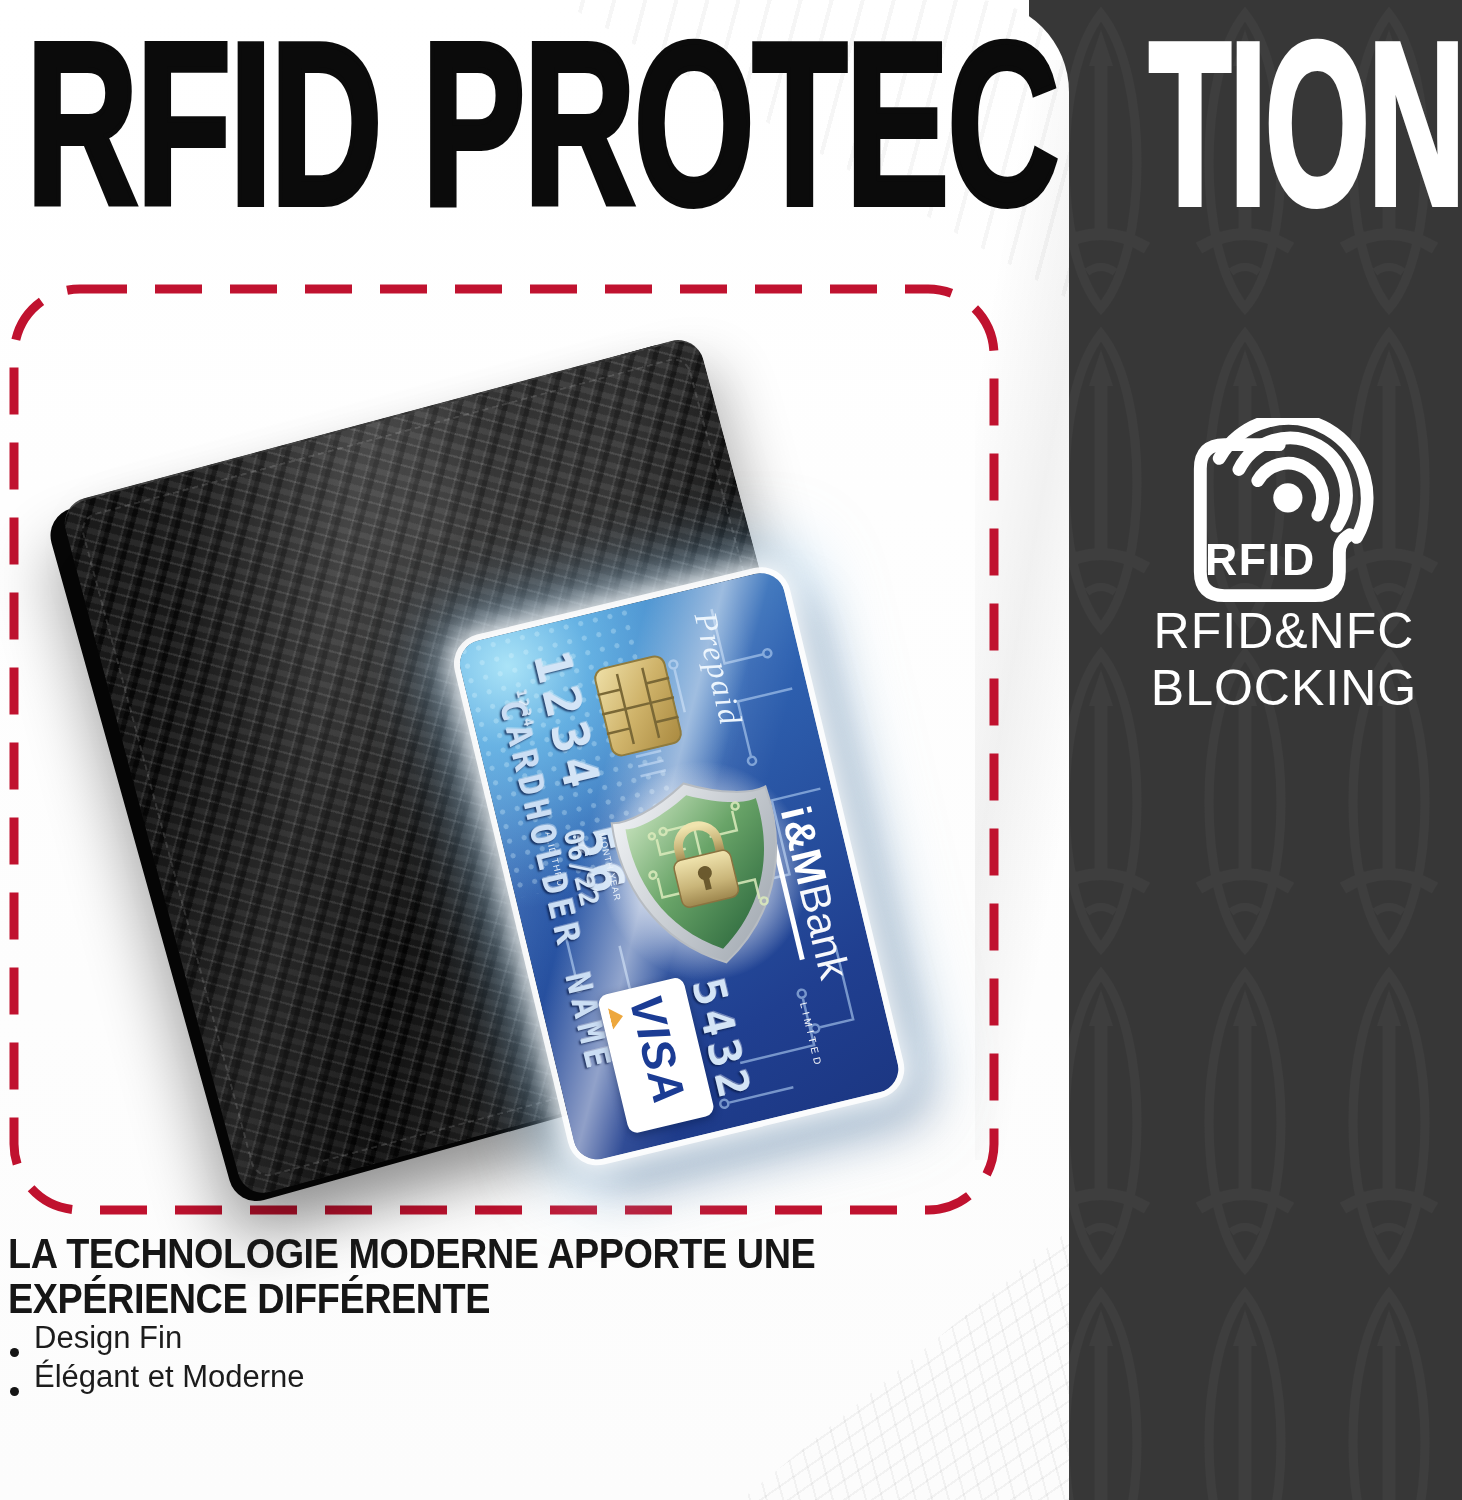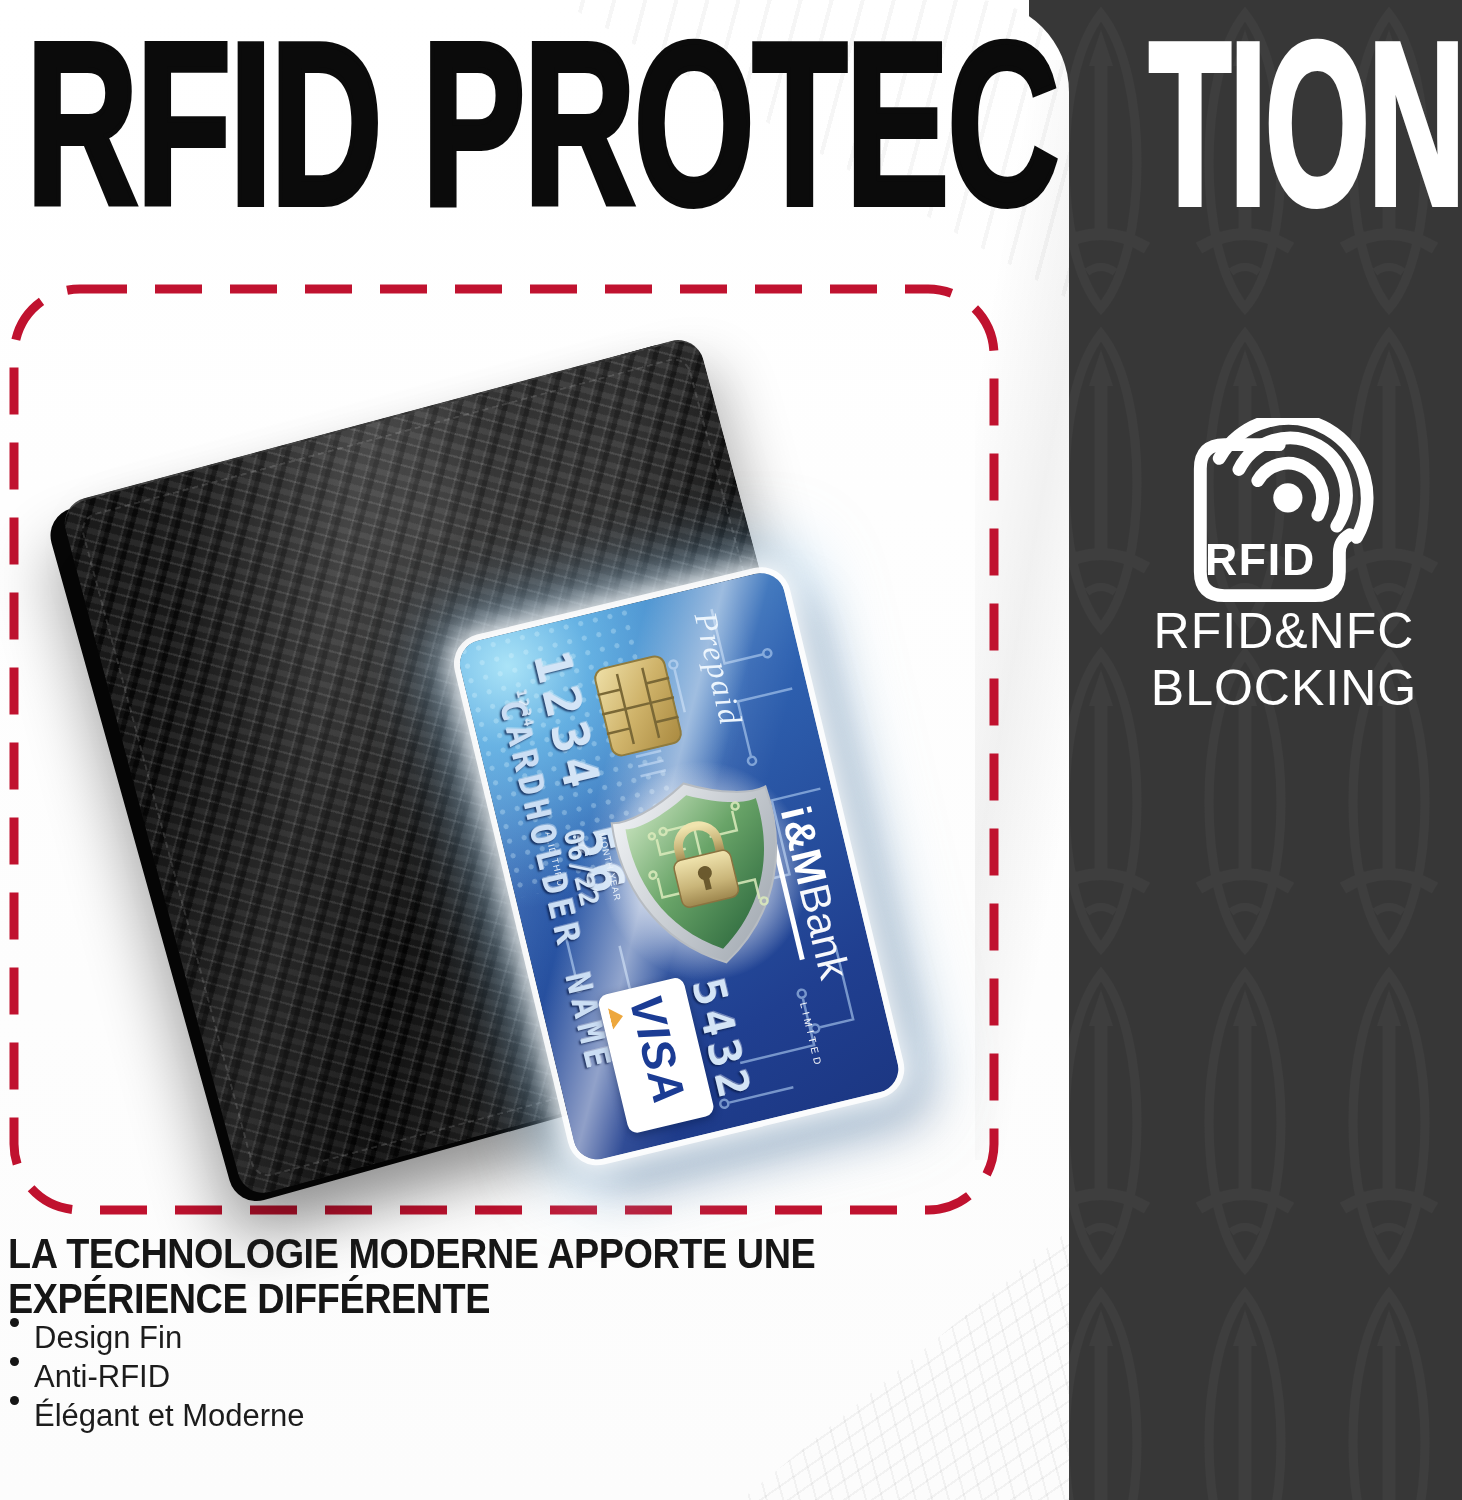--- a/index.html
+++ b/index.html
@@ -136,21 +136,21 @@
     position:absolute;left:8px;top:14px;width:13px;height:22px;
     background:#eda73d;clip-path:polygon(0 0, 100% 50%, 0 100%);
   }
   
   .caption-heading{
     position:absolute;left:8px;top:1231px;width:1080px;
     font-size:42px;line-height:45px;font-weight:bold;color:#161616;
     letter-spacing:-0.5px;transform:scaleX(0.9);transform-origin:0 0;
   }
   .bullets{position:absolute;left:10px;top:1318px;color:#1c1c1c;font-size:31px;line-height:39px;}
-  .bullet{display:flex;align-items:flex-start;}
+  .bullet{display:flex;align-items:flex-end;}
   .dot{width:9px;height:9px;border-radius:50%;background:#151515;margin-right:15px;flex:0 0 auto;}
 </style>
 </head>
 <body>
 
 <div class="stage">
 
   <div class="dark-panel">
     <svg class="wm" width="433" height="1500" viewBox="0 0 433 1500">
       <defs>
@@ -311,22 +311,18 @@
     </div>
 
     <div class="caption-heading">LA TECHNOLOGIE MODERNE APPORTE UNE EXPÉRIENCE DIFFÉRENTE</div>
     <div class="bullets">
       <div class="bullet">
           <span class="dot"></span>
           <span>Design Fin</span>
         </div>
       <div class="bullet">
           <span class="dot"></span>
-          <span>Anti-RFID</span>
-        </div>
-      <div class="bullet">
-          <span class="dot"></span>
           <span>Élégant et Moderne</span>
         </div>
     </div>
   </div>
 
 </div>
 
 </body></html>

